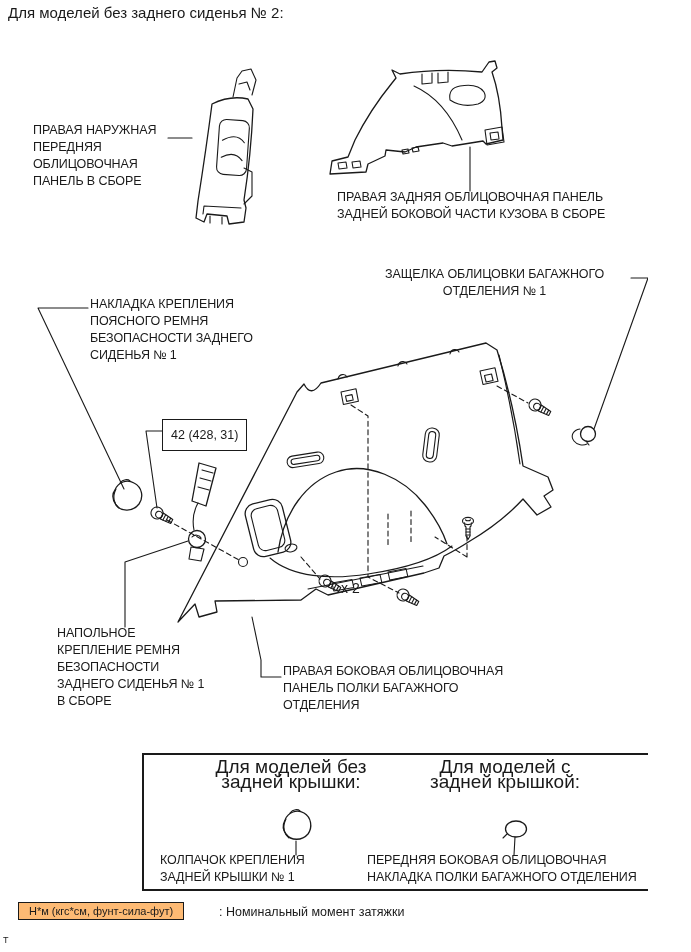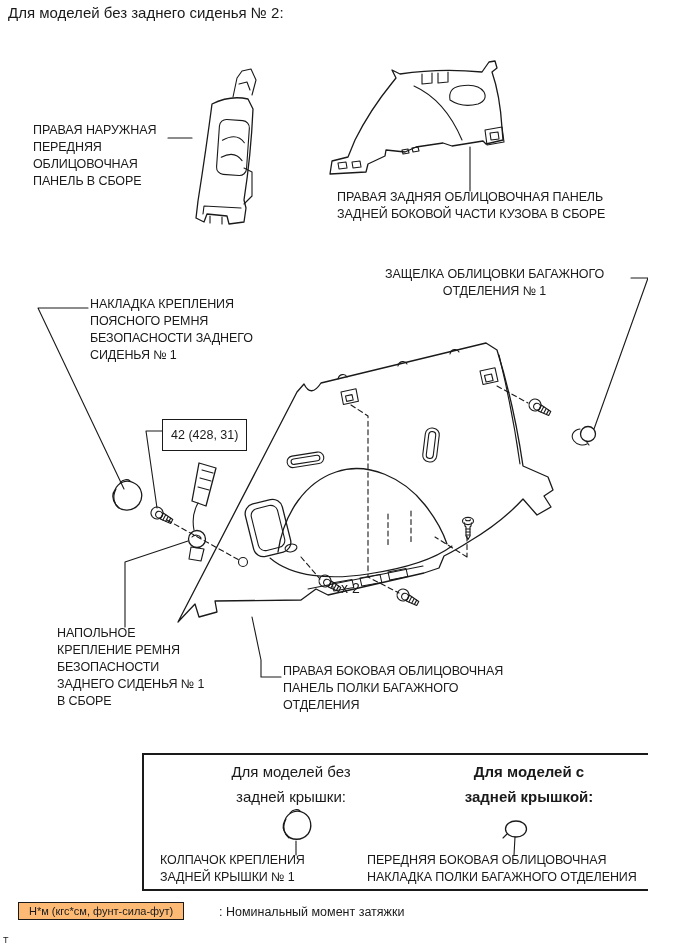--- a/index.html
+++ b/index.html
@@ -15,21 +15,21 @@
   .torque-box{
     position:absolute;left:162px;top:419px;border:1.5px solid #1a1a1a;
     padding:8px 8px;font-size:12.5px;background:#fff;white-space:nowrap;
   }
   .qty{position:absolute;left:341px;top:572px;font-size:14px;margin-top:8px;}
   .variants-box{
     position:absolute;left:142px;top:753px;width:528px;height:138px;
     border:2px solid #1a1a1a;box-sizing:border-box;
   }
   .heading{
-    position:absolute;font-size:15px;line-height:25px;text-align:center;
+    position:absolute;font-size:19px;line-height:15px;text-align:center;
     white-space:pre-line;width:190px;
   }
   .legend-units{
     position:absolute;left:18px;top:902px;border:1.5px solid #1a1a1a;
     padding:2px 10px;font-size:11px;background:#fdba74;white-space:nowrap;
   }
   .legend-desc{position:absolute;left:219px;top:905px;font-size:12.5px;white-space:nowrap;}
   .corner-mark{position:absolute;left:3px;top:935px;font-size:9px;}
   svg{position:absolute;left:0;top:0;}
   .ln{stroke:#1a1a1a;fill:none;stroke-width:1.3;stroke-linejoin:round;stroke-linecap:round;}
@@ -207,21 +207,21 @@
 ЗАДНЕГО СИДЕНЬЯ № 1
 В СБОРЕ</div>
 
   <div class="lbl" style="left:283px;top:663px;">ПРАВАЯ БОКОВАЯ ОБЛИЦОВОЧНАЯ
 ПАНЕЛЬ ПОЛКИ БАГАЖНОГО
 ОТДЕЛЕНИЯ</div>
 
   <div class="variants-box"></div>
   <div class="heading" style="left:196px;top:759px;">Для моделей без
 задней крышки:</div>
-  <div class="heading" style="left:434px;top:759px;font-weight:bold;">Для моделей с
+  <div class="heading" style="left:410px;top:759px;">Для моделей с
 задней крышкой:</div>
   <div class="lbl" style="left:160px;top:852px;">КОЛПАЧОК КРЕПЛЕНИЯ
 ЗАДНЕЙ КРЫШКИ № 1</div>
   <div class="lbl" style="left:367px;top:852px;">ПЕРЕДНЯЯ БОКОВАЯ ОБЛИЦОВОЧНАЯ
 НАКЛАДКА ПОЛКИ БАГАЖНОГО ОТДЕЛЕНИЯ</div>
 
   <div class="legend-units">Н*м (кгс*см, фунт-сила-фут)</div>
   <div class="legend-desc">: Номинальный момент затяжки</div>
 
   <div class="corner-mark">Т</div>

